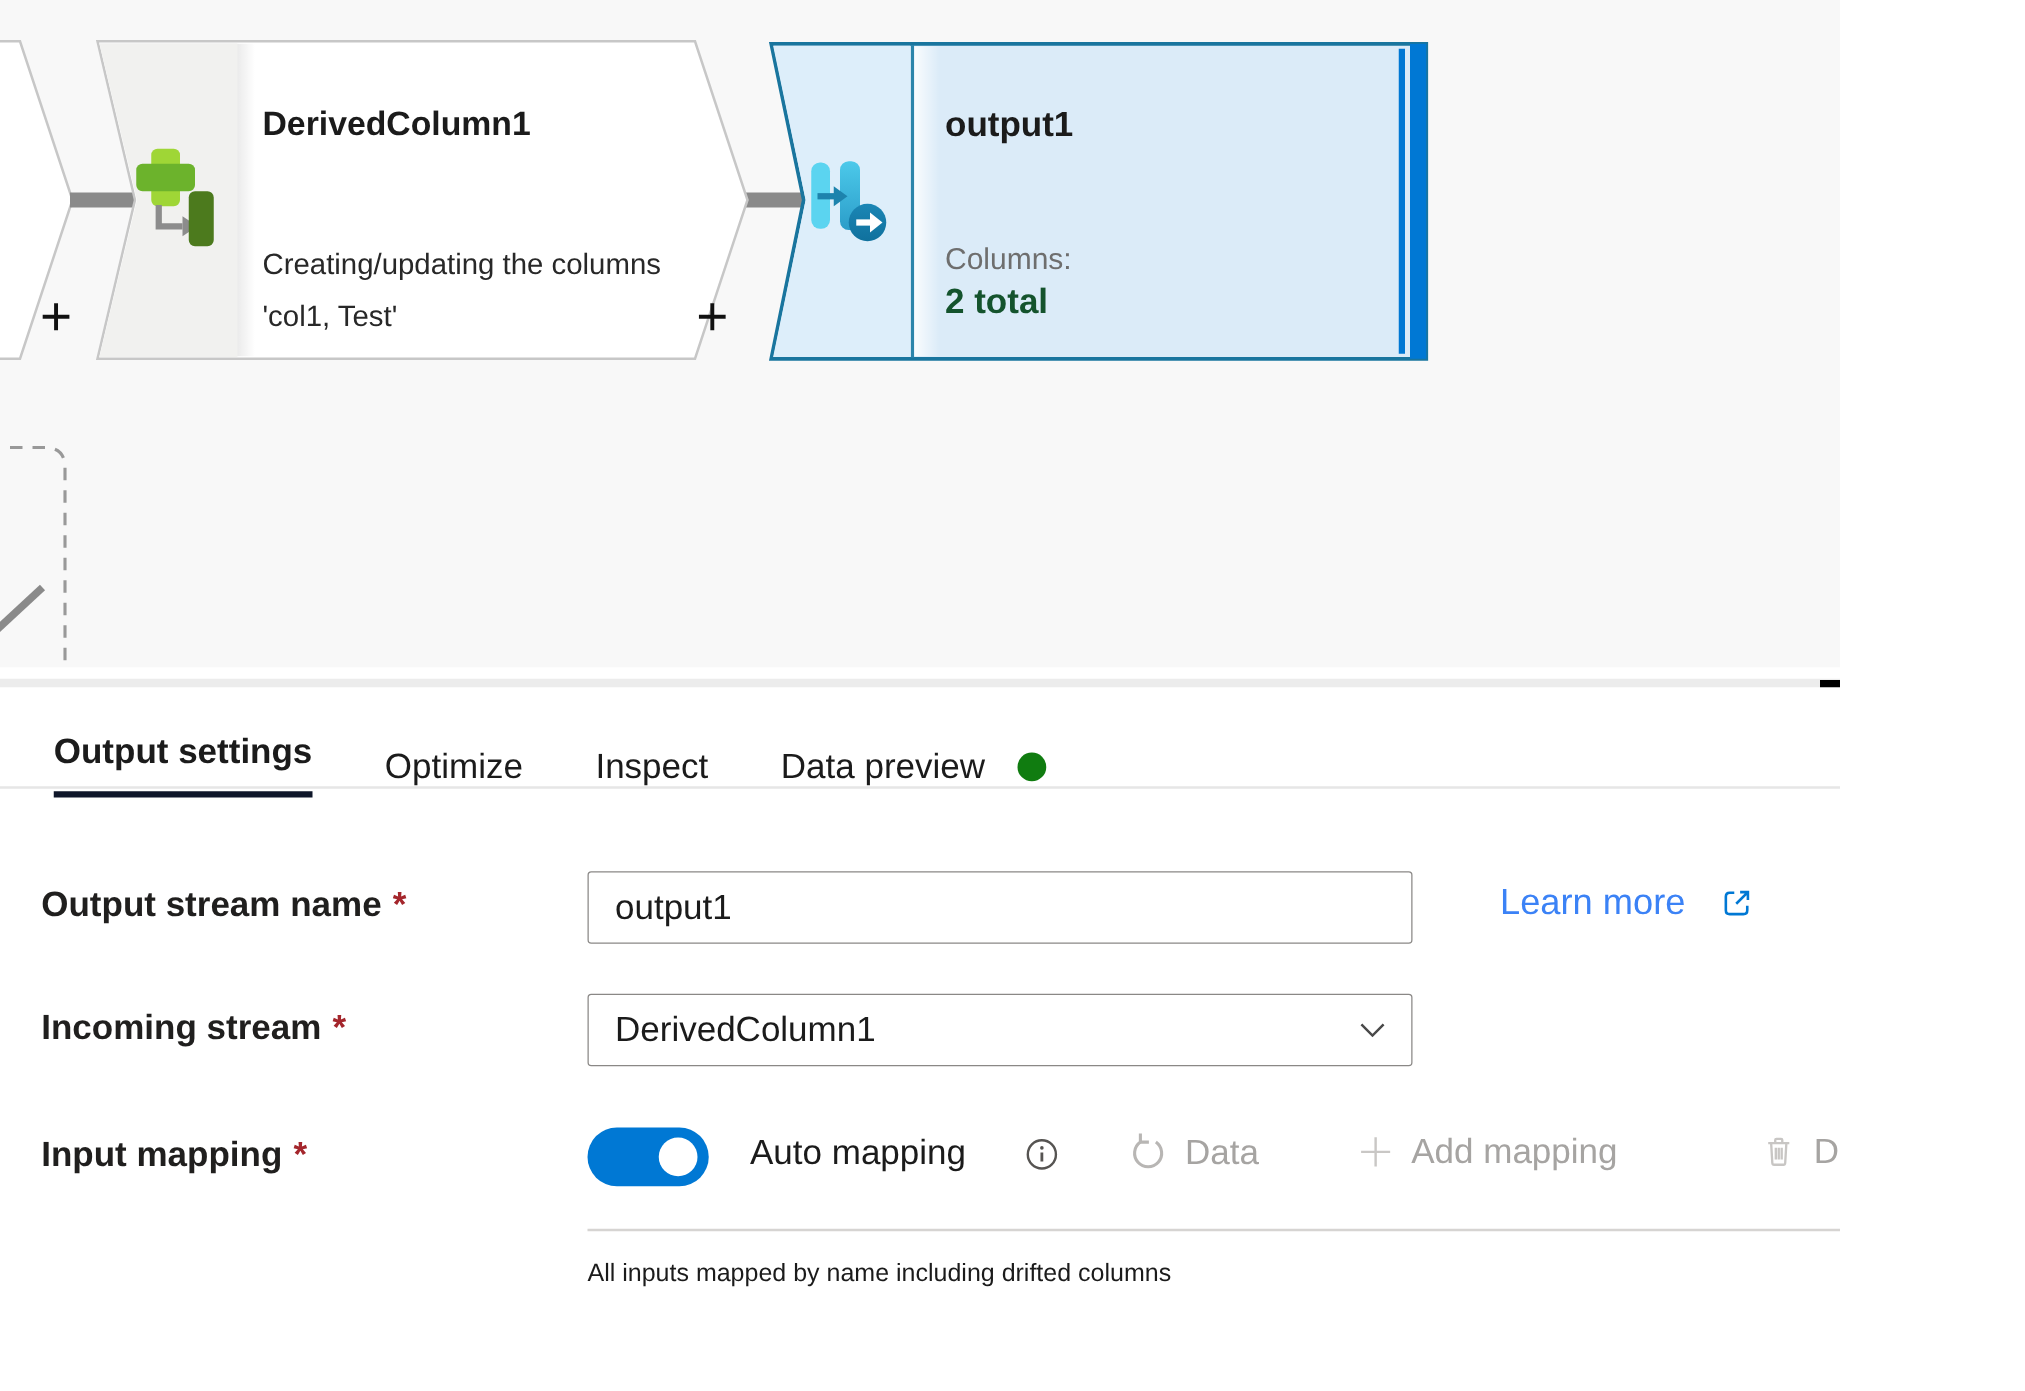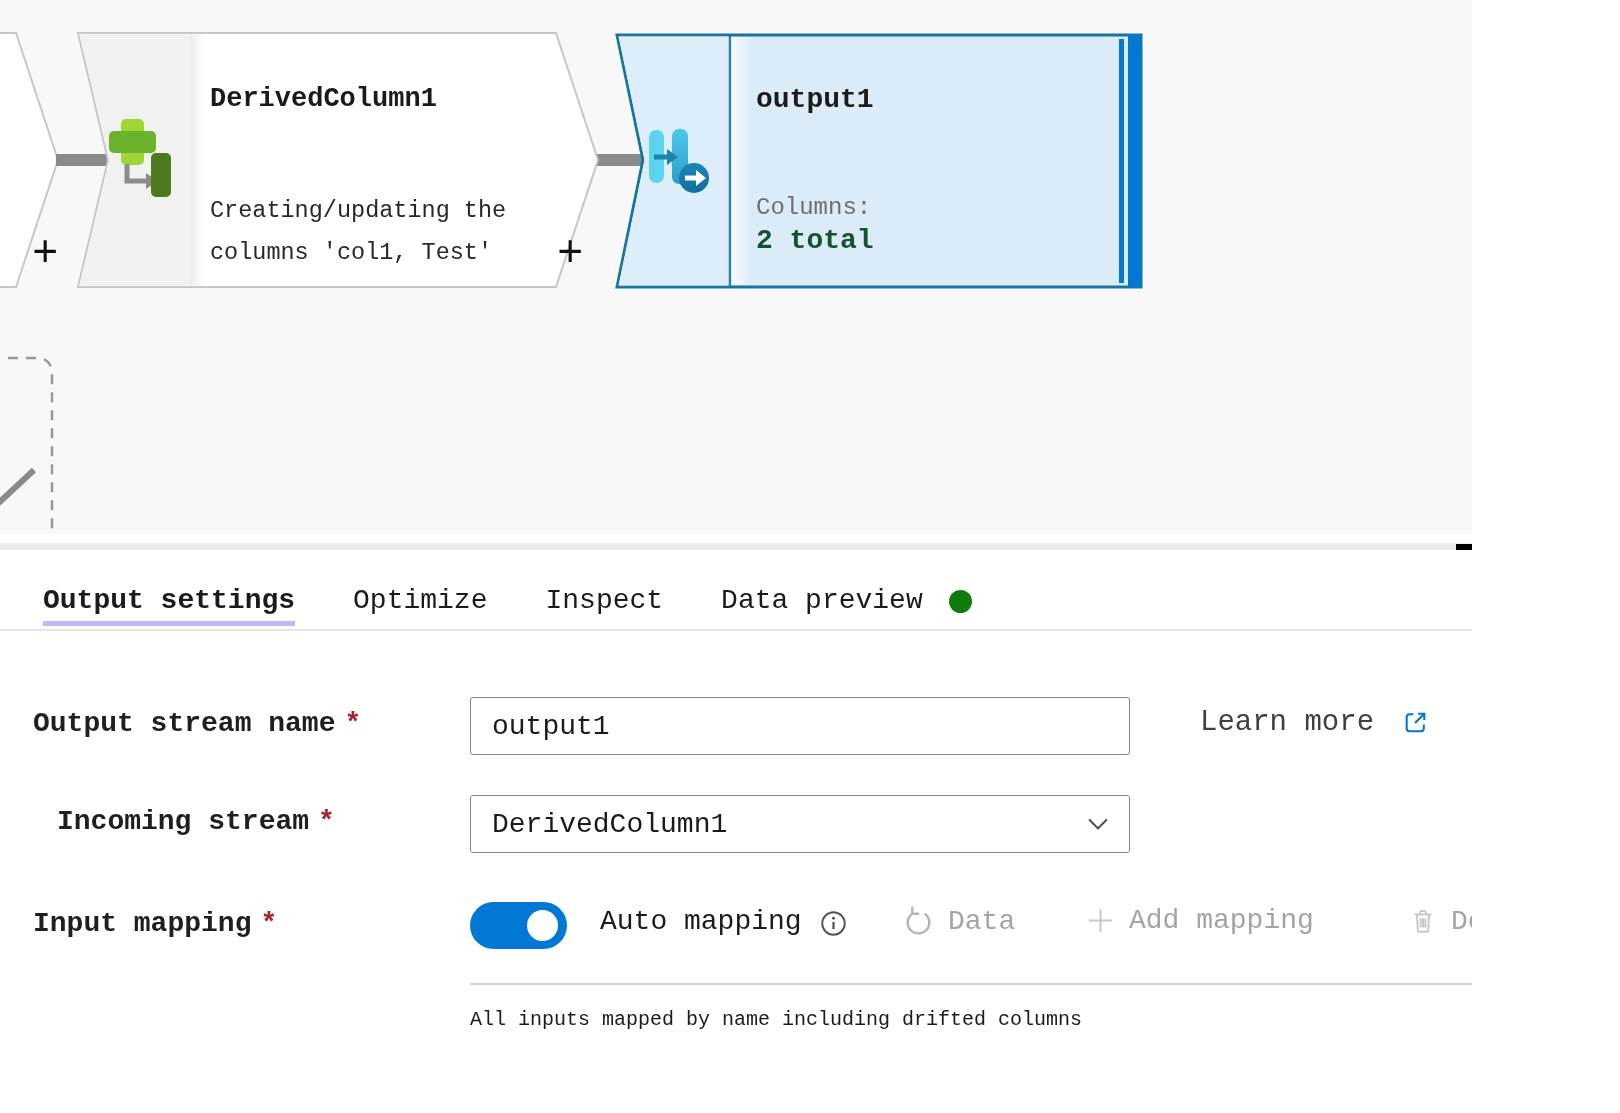--- a/index.html
+++ b/index.html
@@ -1,44 +1,44 @@
 <!DOCTYPE html>
 <html><head>
 <meta charset="utf-8">
 <style>
   html,body{margin:0;padding:0;background:#fff;}
   .stage{position:relative;width:1472px;height:1113px;overflow:hidden;
-         font-family:Liberation Mono, monospace;color:#1b1b1b;}
+         font-family:Liberation Sans, sans-serif;color:#1b1b1b;}
   
   .canvas{position:absolute;left:0;top:0;width:1620px;height:534px;background:#f8f8f8;}
   .canvas svg{position:absolute;left:0;top:0;}
   .node-text{position:absolute;}
   .node-title{font-size:27px;font-weight:600;color:#1b1b1b;}
   .node-desc{font-size:23.5px;line-height:42px;color:#282828;width:352px;}
   .cols-label{font-size:24px;color:#6e6e6e;}
   .cols-value{font-size:28px;font-weight:700;color:#14532d;}
   .plus{position:absolute;font-size:44px;font-weight:400;color:#111;line-height:44px;}
   
   .gap-white{position:absolute;left:0;top:534px;width:1620px;height:9px;background:#fff;}
   .gap-gray{position:absolute;left:0;top:543px;width:1620px;height:7px;background:#ececec;}
   .drag-handle{position:absolute;left:1456px;top:1px;width:40px;height:6px;background:#000;}
   
   .panel{position:absolute;left:0;top:550px;width:1620px;height:563px;background:#fff;}
   .tabs{position:absolute;left:43px;top:36px;display:flex;gap:58px;align-items:flex-end;z-index:2;}
   .tab{font-size:28px;line-height:30px;padding-bottom:10px;color:#1b1b1b;cursor:pointer;display:flex;align-items:center;}
-  .tab.active{font-weight:700;border-bottom:5px solid #c4b5fd;padding-bottom:5px;}
+  .tab.active{font-weight:700;border-bottom:5px solid #0f172a;padding-bottom:17px;}
   .dot{display:inline-block;width:23px;height:23px;border-radius:50%;background:#107c10;margin-left:26px;}
   .tabs-rule{position:absolute;left:0;top:79px;width:1620px;height:2px;background:#e6e6e6;z-index:1;}
   .field-label{position:absolute;left:33px;font-size:28px;font-weight:600;color:#201f1e;}
   .req{color:#a4262c;margin-left:9px;font-weight:600;}
   .textbox{position:absolute;left:470px;width:660px;height:58px;border:1.5px solid #8a8886;border-radius:3px;
            background:#fff;display:flex;align-items:center;padding:0 21px;box-sizing:border-box;
            font-size:28px;color:#1b1b1b;}
   .dropdown{justify-content:space-between;cursor:pointer;}
-  .link{position:absolute;left:1200px;display:flex;align-items:center;gap:28px;color:#404040;
+  .link{position:absolute;left:1200px;display:flex;align-items:center;gap:28px;color:#3b82f6;
         font-size:29px;cursor:pointer;}
   .toggle{position:absolute;left:470px;top:352px;width:97px;height:47px;border-radius:24px;
           background:#0078d4;cursor:pointer;}
   .knob{position:absolute;left:57px;top:8px;width:31px;height:31px;border-radius:50%;background:#fff;}
   .toggle-label{position:absolute;left:600px;top:356px;font-size:28px;color:#1b1b1b;}
   .info{position:absolute;left:820px;top:360px;}
   .action{position:absolute;top:355px;display:flex;align-items:center;gap:13px;
           font-size:28px;color:#a6a4a2;cursor:default;}
   .sep2{position:absolute;left:470px;top:433px;width:1150px;height:2px;background:#d6d4d2;}
   .status{position:absolute;left:470px;top:458px;font-size:20px;color:#1b1b1b;text-align:right;}
@@ -148,21 +148,21 @@
       <span>output1</span>
     </div>
     <div class="link" style="top:156px;">
       <span>Learn more</span>
       <svg width="27" height="27" viewBox="0 0 26 26">
         <path d="M 11 5 H 7.5 Q 4.5 5 4.5 8 V 18.5 Q 4.5 21.5 7.5 21.5 H 18 Q 21 21.5 21 18.5 V 15" fill="none" stroke="#0078d4" stroke-width="2"></path>
         <path d="M 12.5 13.5 L 21.5 4.5 M 15.5 4.5 H 21.5 V 10.5" fill="none" stroke="#0078d4" stroke-width="2"></path>
       </svg>
     </div>
 
-    <div class="field-label" style="top:256px;margin-left:24px;">
+    <div class="field-label" style="top:256px;">
       <span>Incoming stream</span><span class="req">*</span>
     </div>
     <div class="textbox dropdown" style="top:245px;">
       <span>DerivedColumn1</span>
       <svg width="20" height="12" viewBox="0 0 18 10">
         <path d="M1 1 L9 9 L17 1" fill="none" stroke="#4a4a4a" stroke-width="1.8"></path>
       </svg>
     </div>
 
     <div class="field-label" style="top:358px;">

